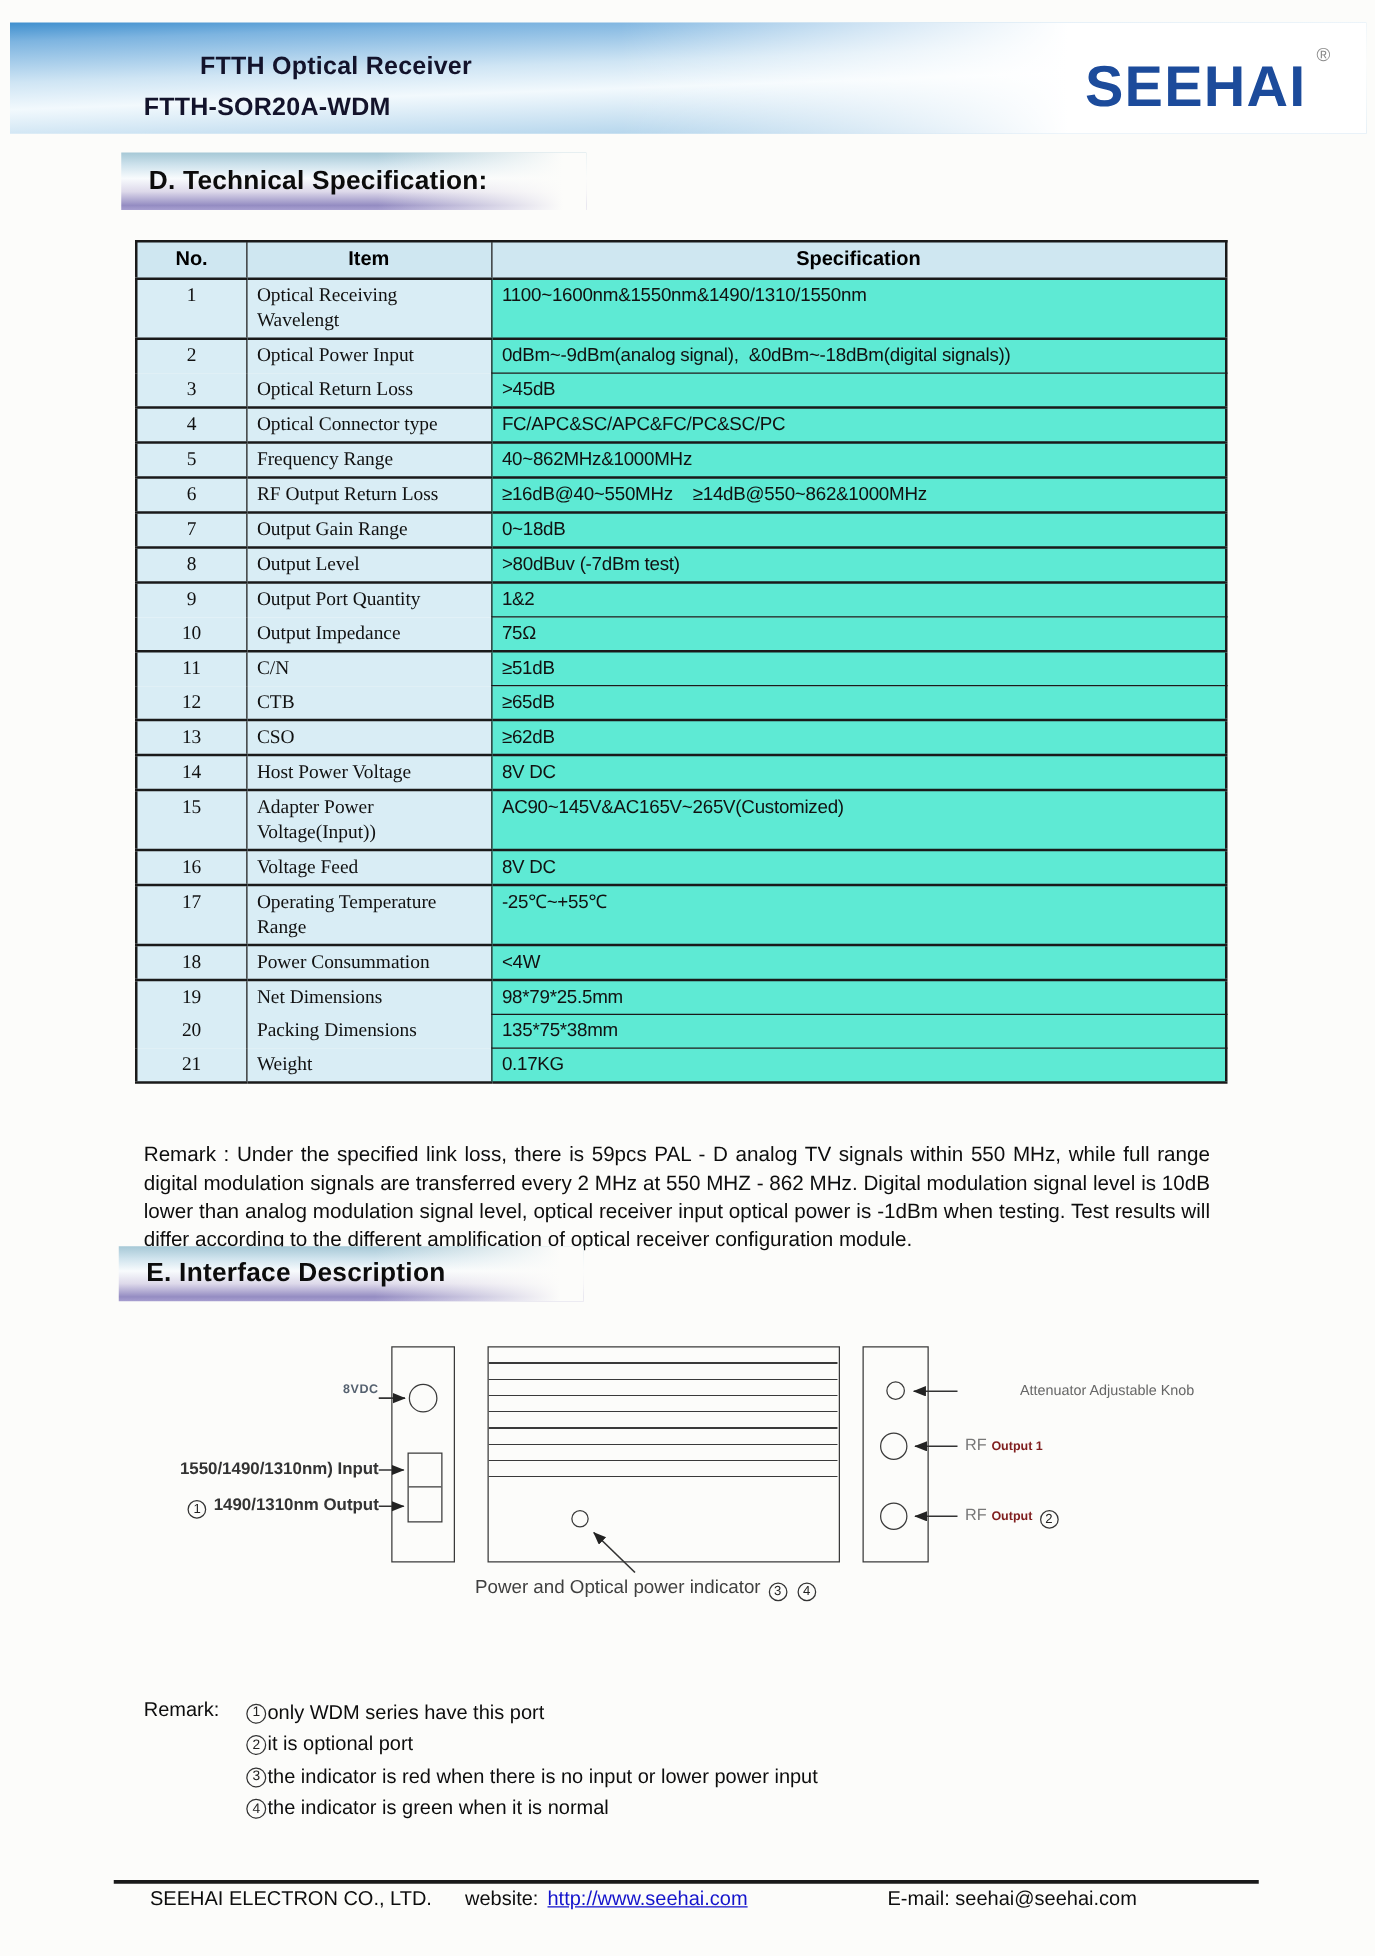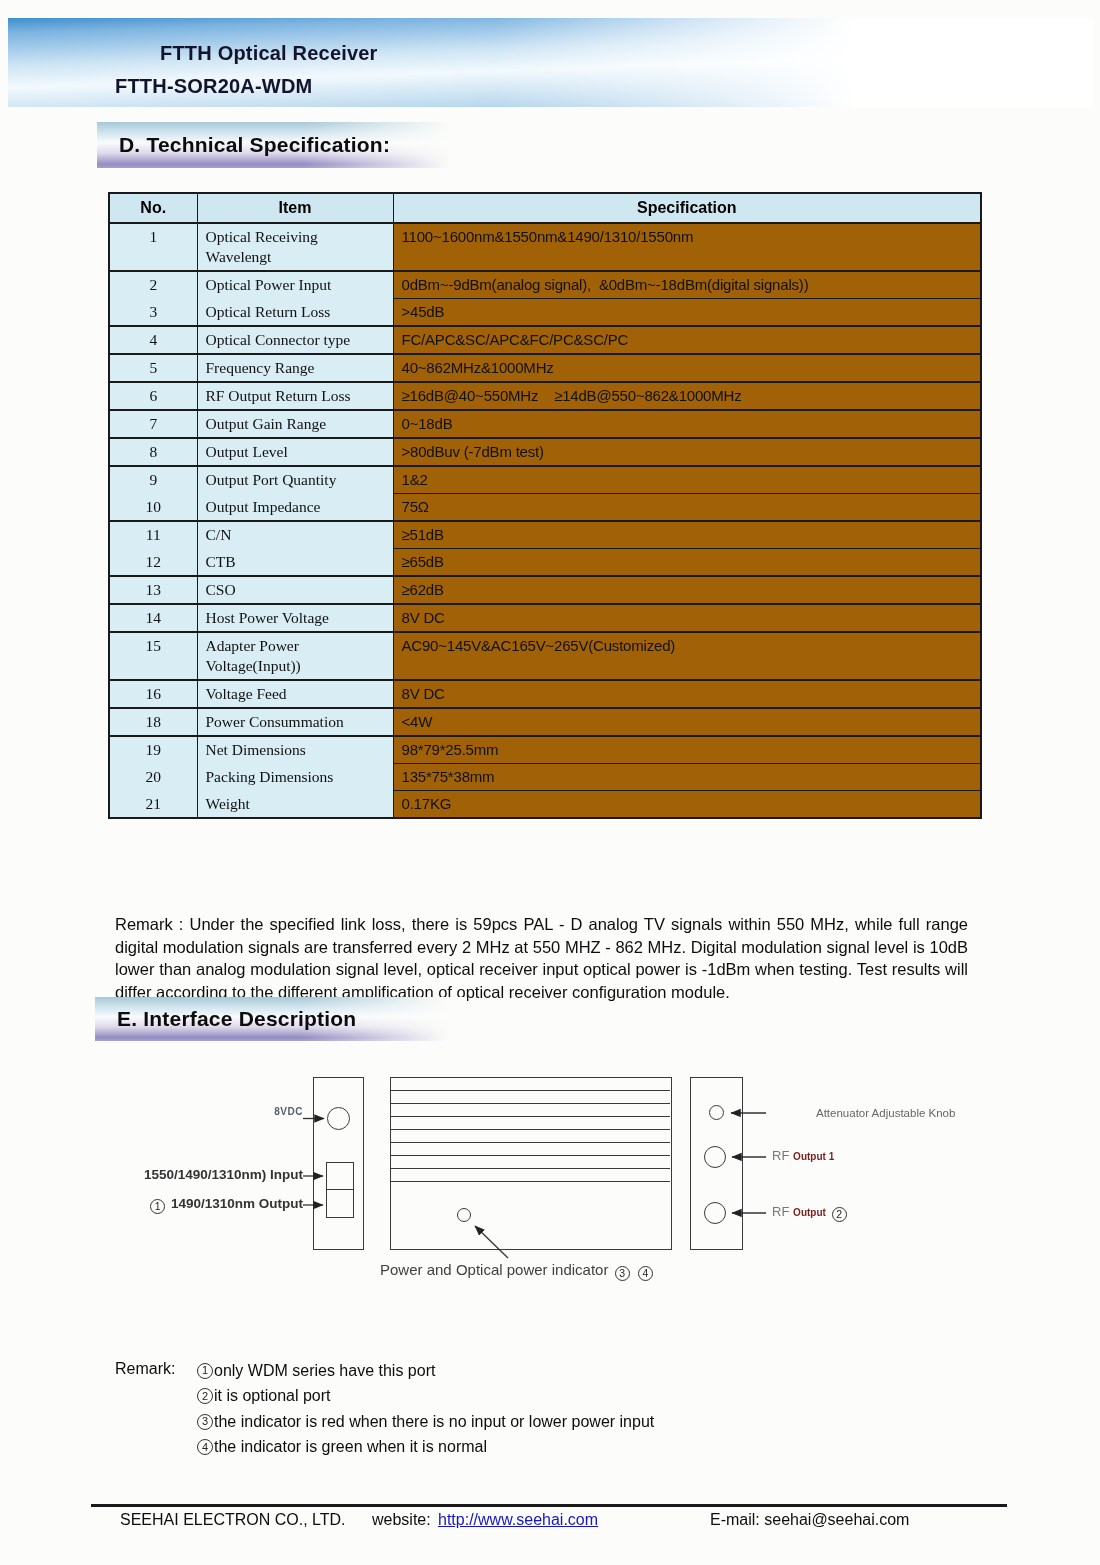--- a/index.html
+++ b/index.html
@@ -38,21 +38,21 @@
   .spec-table-wrap { position:absolute; left:108px; top:192px; width:872px; }
   table.spec { width:100%; border-collapse:collapse; table-layout:fixed; border:2px solid #1a1a1a; }
   table.spec col.c1 { width:88px; } table.spec col.c2 { width:196px; } table.spec col.c3 { width:588px; }
   table.spec th {
     background:#cfe7f1; border-left:1.5px solid #1a1a1a; border-bottom:2px solid #1a1a1a;
     font-size:16px; font-weight:bold; padding:5px 0; text-align:center; color:#000;
   }
   table.spec td { border-left:1.5px solid #1a1a1a; vertical-align:top; padding:3px 8px; line-height:20px; }
   td.c-no  { background:#d9edf5; text-align:center; font-family:"Liberation Serif", serif; font-size:15.5px; }
   td.c-item{ background:#d9edf5; font-family:"Liberation Serif", serif; font-size:15.5px; padding-left:10px; }
-  td.c-spec{ background:#a16207; font-size:15px; letter-spacing:-.2px; padding-left:12px; }
+  td.c-spec{ background:#5eead4; font-size:15px; letter-spacing:-.2px; padding-left:12px; }
   tr.group-end td { border-bottom:2px solid #1a1a1a; }
   tr:not(.group-end) td.c-spec { border-bottom:1.4px solid #1a1a1a; }
 
   
   .remark-d {
     position:absolute; left:115px; top:867px; width:853px;
     font-size:16.5px; line-height:22.5px; text-align:justify; color:#0d0d0d;margin-top:46px;
   }
 
   
@@ -106,20 +106,24 @@
   .f-email   { position:absolute; left:710px; top:1511px; font-size:16px; color:#0d0d0d; }
 </style>
 </head>
 <body>
 
 <div class="page">
 
   <div class="top-band"></div>
   <div class="product-title">FTTH Optical Receiver</div>
   <div class="model-title">FTTH-SOR20A-WDM</div>
+  <div class="brand">
+    <span>SEEHAI</span>
+    <span class="rmark">®</span>
+  </div>
 
   <div class="sec-heading heading-d">D. Technical Specification:</div>
 
   <div class="spec-table-wrap">
     <table class="spec">
       <colgroup>
           <col class="c1">
           <col class="c2">
           <col class="c3">
         </colgroup>
@@ -221,20 +225,25 @@
             <td class="c-item">Adapter Power Voltage(Input))</td>
             <td class="c-spec">AC90~145V&amp;AC165V~265V(Customized)</td>
           </tr>
 
           <tr class="group-end">
             <td class="c-no">16</td>
             <td class="c-item">Voltage Feed</td>
             <td class="c-spec">8V DC</td>
           </tr>
 
+          <tr class="group-end">
+            <td class="c-no">17</td>
+            <td class="c-item">Operating Temperature Range</td>
+            <td class="c-spec">-25℃~+55℃</td>
+          </tr>
 
           <tr class="group-end">
             <td class="c-no">18</td>
             <td class="c-item">Power Consummation</td>
             <td class="c-spec">&lt;4W</td>
           </tr>
 
           <tr>
             <td class="c-no">19</td>
             <td class="c-item">Net Dimensions</td>

